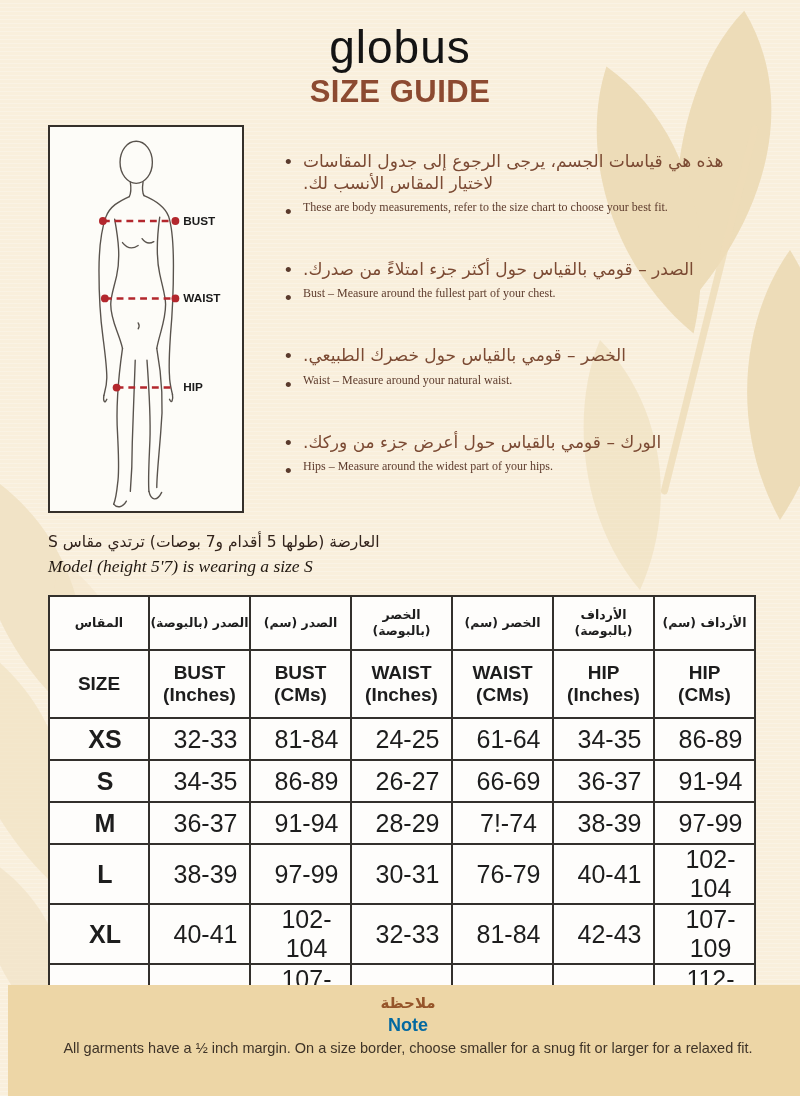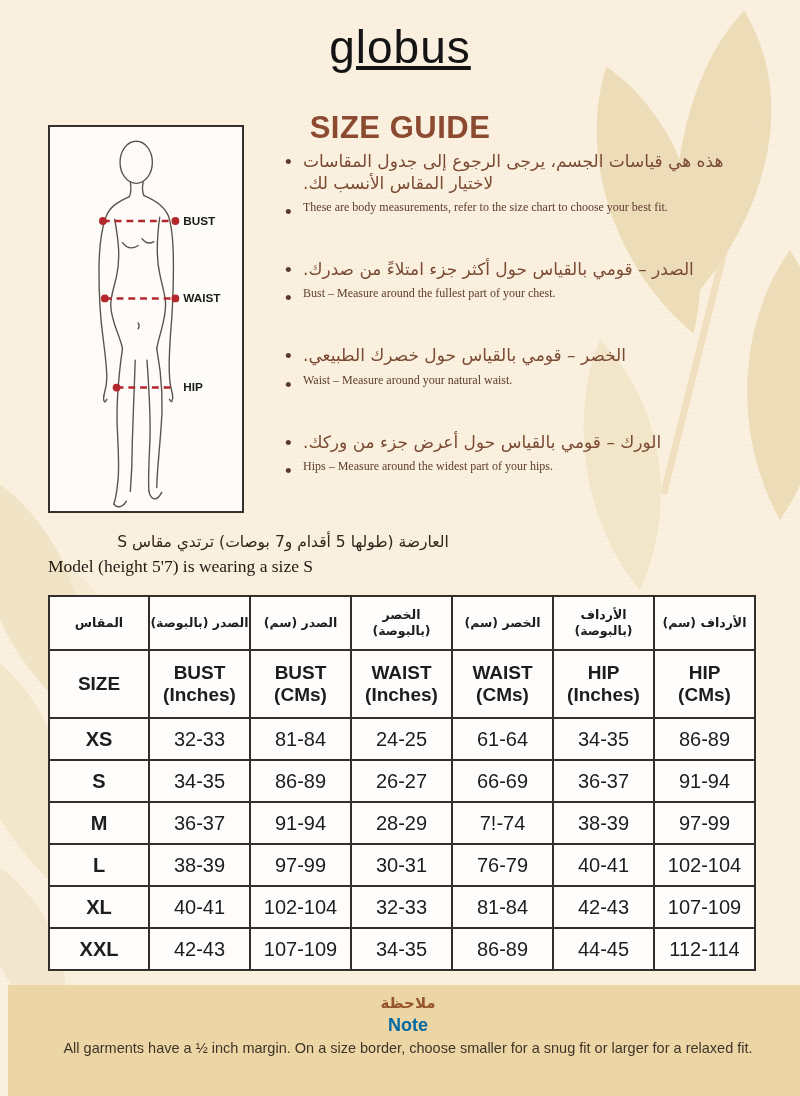--- a/index.html
+++ b/index.html
@@ -7,50 +7,50 @@
     position:relative; width:800px; height:1096px; margin:0 auto;
     background:#f9efdc;
     background-image:repeating-linear-gradient(0deg, rgba(255,255,255,.22) 0 1px, rgba(0,0,0,0) 1px 4px);
     overflow:hidden;
     font-family:"Liberation Sans", sans-serif;
     color:#2a2a2a;
   }
   .decor{position:absolute;inset:0;width:800px;height:1096px;pointer-events:none;}
   
   .brand{position:absolute;top:20px;left:0;width:100%;text-align:center;
-    font-size:46px;font-weight:400;letter-spacing:1px;color:#141414;text-decoration:underline;}
+    font-size:46px;font-weight:400;letter-spacing:1px;color:#141414;}
   .title{position:absolute;top:74px;left:0;width:100%;text-align:center;
-    font-size:31px;font-weight:700;letter-spacing:.5px;color:#8c4a31;margin-top:36px;}
+    font-size:31px;font-weight:700;letter-spacing:.5px;color:#8c4a31;}
   
   .figure-box{position:absolute;left:48px;top:125px;width:196px;height:388px;
     background:#fdfcf8;border:2px solid #35302b;box-sizing:border-box;}
   .figure-box svg{display:block;width:100%;height:100%;}
   
   .bullets{position:absolute;left:285px;top:150px;width:478px;}
   .group{margin-bottom:34px;}
   .bullet{display:flex;align-items:flex-start;margin-bottom:5px;}
   .dot{width:18px;flex:0 0 18px;font-size:19px;line-height:1.25;color:#5a3a2c;}
   .b-ar{flex:1;direction:rtl;text-align:left;unicode-bidi:plaintext;
     font-family:"DejaVu Sans", sans-serif;font-size:17px;line-height:1.32;color:#7b4a33;}
   .b-en{flex:1;font-family:"Liberation Serif", serif;font-size:12px;line-height:1.3;color:#5d3b2c;}
   
   .model{position:absolute;left:48px;top:532px;width:470px;}
-  .model-ar{direction:rtl;text-align:center;unicode-bidi:plaintext;
+  .model-ar{direction:rtl;text-align:left;unicode-bidi:plaintext;
     font-family:"DejaVu Sans", sans-serif;font-size:15.5px;color:#33241c;line-height:1.4;}
-  .model-en{font-family:"Liberation Serif", serif;font-size:17.5px;color:#211810;line-height:1.35;margin-top:1px;}
+  .model-en{font-family:"Liberation Serif", serif;font-size:17.5px;color:#211810;line-height:1.35;margin-top:1px;font-style:italic;}
   
   .size-table{position:absolute;left:48px;top:595px;width:708px;border-collapse:collapse;
     background:#fefdfb;table-layout:fixed;}
   .size-table td,.size-table th{border:2px solid #33302c;text-align:center;vertical-align:middle;
     padding:0;color:#1d1d1d;}
   .size-table col.c0{width:100px;}
   .h-en{height:66px;font-size:19px;font-weight:700;line-height:1.18;}
   .h-ar{height:52px;font-family:"DejaVu Sans", sans-serif;font-size:12.5px;font-weight:700;
     direction:rtl;line-height:1.25;}
-  .size-table tbody td{height:40px;font-size:20px;}
+  .size-table tbody td{height:40px;font-size:25px;padding-left:12px;}
   .size-cell{font-weight:700;}
   
   .footer{position:absolute;left:8px;bottom:0;width:800px;height:111px;background:#edd6a6;text-align:center;}
   .note-ar{margin-top:9px;font-family:"DejaVu Sans", sans-serif;font-size:15px;font-weight:700;color:#96552a;}
   .note-en{margin-top:3px;font-size:18px;font-weight:700;color:#0369a1;}
   .note-body-ar{margin-top:7px;direction:rtl;font-family:"DejaVu Sans", sans-serif;
     font-size:13.5px;color:#4b3520;}
   .note-body-en{margin-top:4px;font-size:14.5px;color:#3f3428;white-space:nowrap;}
 </style>
 </head>

